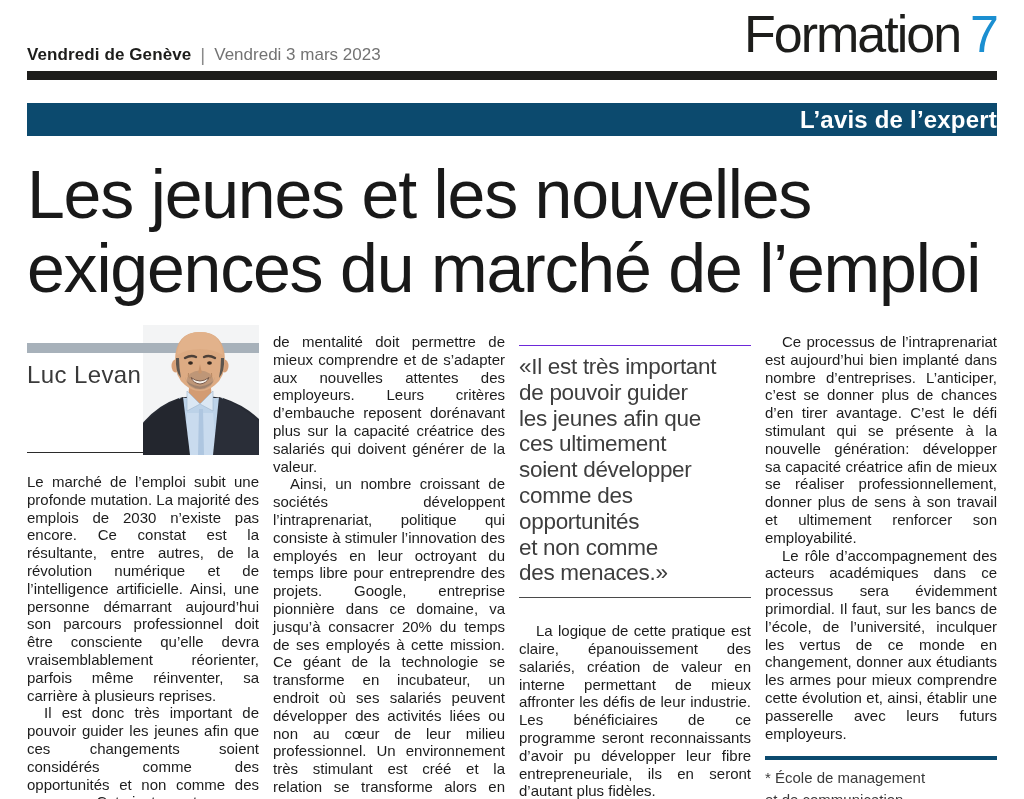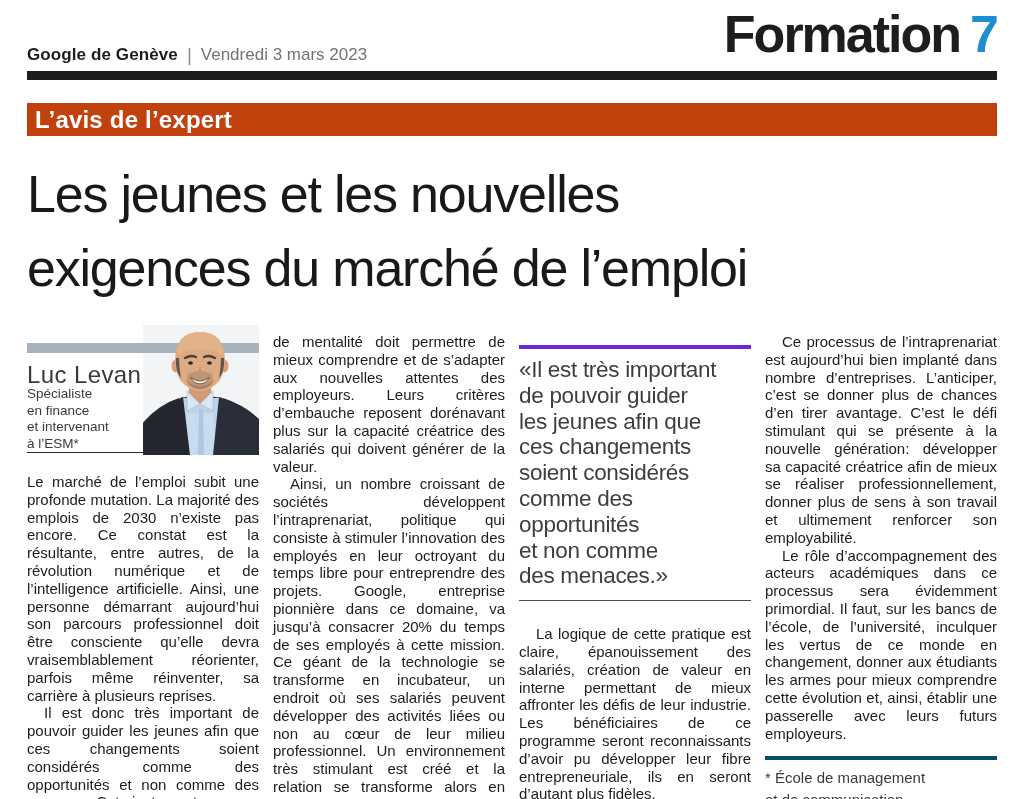--- a/index.html
+++ b/index.html
@@ -12,40 +12,40 @@
 
   
   .masthead-left {
     position:absolute; left:27px; top:43px; font-size:17px; color:#1d1d1b;
     display:flex; align-items:baseline; gap:9px;
   }
   .pub-name { font-weight:700; letter-spacing:.1px; }
   .pub-sep  { color:#8a8a8a; font-weight:300; font-size:19px; position:relative; top:1px; }
   .pub-date { font-weight:400; color:#737373; }
   .section-logo {
-    position:absolute; right:27px; top:8px; font-size:52px; font-weight:700;
+    position:absolute; right:27px; top:8px; font-size:52px; font-weight:400;
     letter-spacing:-2px; color:#1d1d1b; line-height:1;
   }
   .section-number { margin-left:10px; }
   .black-bar { position:absolute; left:27px; right:27px; top:71px; height:9px; background:#1d1d1b; }
 
   
   .kicker-banner {
     position:absolute; left:27px; right:27px; top:103px; height:33px;
     display:flex; align-items:center;
   }
   .kicker-label {
     color:#ffffff; font-weight:700; font-size:24px; letter-spacing:.2px;
     padding-left:8px; line-height:1;
   }
 
   
   .headline {
     position:absolute; left:27px; top:157px; width:975px;
-    font-size:52px; line-height:74px; font-weight:300; letter-spacing:-1.2px;
+    font-size:68px; line-height:74px; font-weight:300; letter-spacing:-1.2px;
     color:#191919;
   }
 
   
   .col { position:absolute; top:325px; width:232px; }
   .col-1 { left:27px; }
   .col-2 { left:273px; }
   .col-3 { left:519px; }
   .col-4 { left:765px; }
 
@@ -60,70 +60,64 @@
   
   .author-block { position:relative; height:148px; }
   .author-gray-bar { position:absolute; left:0; top:18px; width:226px; height:10px; background:#a7b1ba; }
   .author-rule { position:absolute; left:0; top:127px; width:100%; border-top:1px solid #2b2b2b; }
   .author-name { position:absolute; left:0; top:36px; font-size:24px; color:#3a3a3a; letter-spacing:.4px; }
   .author-roles { position:absolute; left:0; top:61px; font-size:13.5px; line-height:16.5px; color:#3a3a3a; }
   .portrait { position:absolute; top:0; right:0; width:116px; height:130px; z-index:2; }
 
   
   .quote-block {
-    margin-top:20px; border-top:4px solid #6d28d9; border-bottom:1px solid #4a4a4a;
+    margin-top:20px; border-top:1px solid #6d28d9; border-bottom:1px solid #4a4a4a;
     padding:8px 0 11px 0;
   }
   .quote-line { font-size:22.5px; line-height:25.8px; color:#3e3e3e; letter-spacing:-.3px; }
   .col-3 .body-text { margin-top:24px; }
 
   
   .footnote-block {
     margin-top:14px; border-top:4px solid #0c4a6e; padding-top:7px;
     font-size:15px; line-height:21.5px; color:#3a3a3a;
   }
   .footnote-italic { font-style:italic; }
 </style>
 </head>
 <body>
 
 <div class="page">
 
   <div class="masthead-left">
-    <span class="pub-name">Google de Genève</span>
+    <span class="pub-name">Vendredi de Genève</span>
     <span class="pub-sep">|</span>
     <span class="pub-date">Vendredi 3 mars 2023</span>
   </div>
 
   <div class="section-logo">
     <span>Formation</span><span class="section-number" style="color:#1b8fd1;">7</span>
   </div>
 
   <div class="black-bar"></div>
 
-  <div class="kicker-banner" style="background:#c2410c;">
+  <div class="kicker-banner" style="background:#0c4a6e;justify-content:flex-end;">
     <span class="kicker-label">L’avis de l’expert</span>
   </div>
 
   <h1 class="headline">
     <span>Les jeunes et les nouvelles</span><br>
     <span>exigences du marché de l’emploi</span>
   </h1>
 
   <div class="col col-1">
     <div class="author-block">
       <div class="author-gray-bar"></div>
       <div class="author-rule"></div>
       <div class="author-name">Luc Levan</div>
-      <div class="author-roles">
-        <div>Spécialiste</div>
-        <div>en finance</div>
-        <div>et intervenant</div>
-        <div>à l’ESM*</div>
-      </div>
 
       <svg class="portrait" viewBox="0 0 116 130" aria-hidden="true">
         <rect x="0" y="0" width="116" height="130" fill="#f3f4f5"></rect>
         <rect x="0" y="18" width="116" height="10" fill="#a7b1ba"></rect>
 
         <path d="M-2,130 L-2,100 Q14,80 36,73 L57,70 L80,73 Q102,80 118,96 L118,130 Z" fill="#262a33"></path>
 
         <path d="M36,73 L80,73 L86,130 L30,130 Z" fill="#bcd2e8"></path>
         <path d="M44,88 L70,88 L74,130 L42,130 Z" fill="#c9dbee"></path>
 
@@ -174,22 +168,22 @@
       <p>de mentalité doit permettre de mieux comprendre et de s’adapter aux nouvelles attentes des employeurs. Leurs critères d’embauche reposent dorénavant plus sur la capacité créatrice des salariés qui doivent générer de la valeur.</p>
       <p class="indent">Ainsi, un nombre croissant de sociétés développent l’intraprenariat, politique qui consiste à stimuler l’innovation des employés en leur octroyant du temps libre pour entreprendre des projets. Google, entreprise pionnière dans ce domaine, va jusqu’à consacrer 20% du temps de ses employés à cette mission. Ce géant de la technologie se transforme en incubateur, un endroit où ses salariés peuvent développer des activités liées ou non au cœur de leur milieu professionnel. Un environnement très stimulant est créé et la relation se transforme alors en partenariat profitable à toutes les parties.</p>
     </div>
   </div>
 
   <div class="col col-3">
     <div class="quote-block">
       <div class="quote-line">«Il est très important</div>
       <div class="quote-line">de pouvoir guider</div>
       <div class="quote-line">les jeunes afin que</div>
-      <div class="quote-line">ces changements</div>
-      <div class="quote-line">soient considérés</div>
+      <div class="quote-line">ces ultimement</div>
+      <div class="quote-line">soient développer</div>
       <div class="quote-line">comme des</div>
       <div class="quote-line">opportunités</div>
       <div class="quote-line">et non comme</div>
       <div class="quote-line">des menaces.»</div>
     </div>
     <div class="body-text">
       <p class="indent">La logique de cette pratique est claire, épanouissement des salariés, création de valeur en interne permettant de mieux affronter les défis de leur industrie. Les bénéficiaires de ce programme seront reconnaissants d’avoir pu développer leur fibre entrepreneuriale, ils en seront d’autant plus fidèles.</p>
     </div>
   </div>
 

